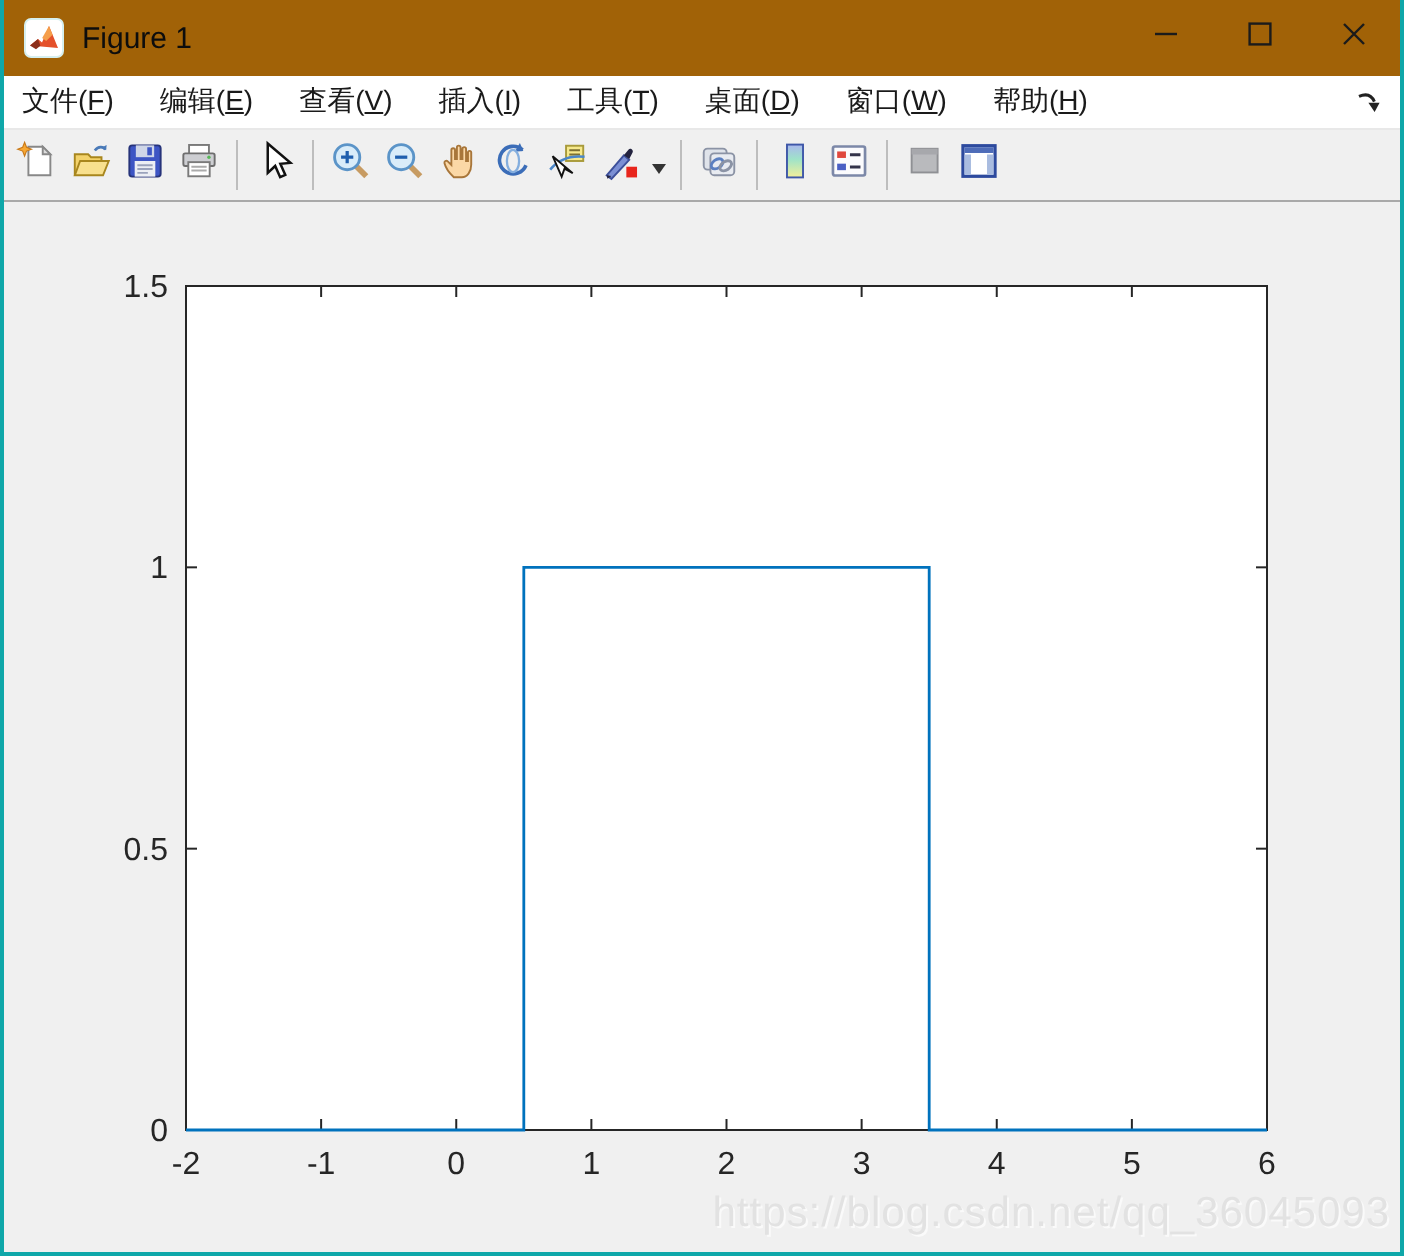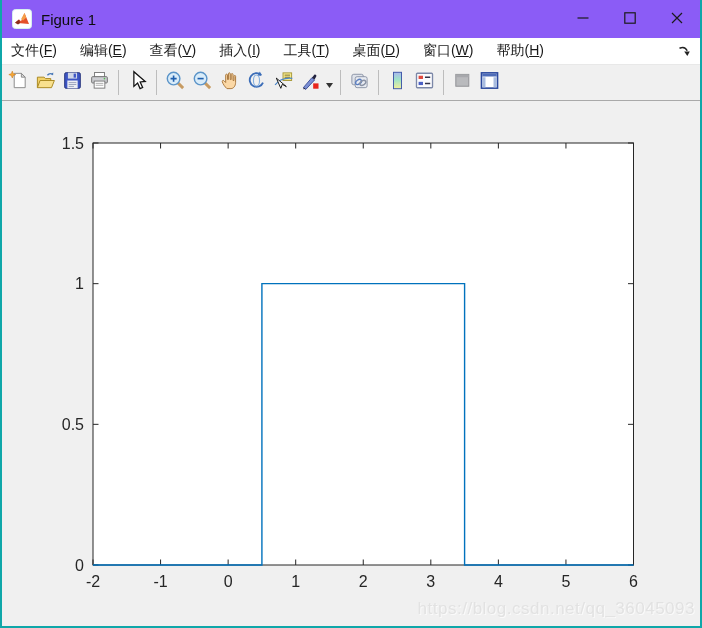--- a/index.html
+++ b/index.html
@@ -1,19 +1,19 @@
 <!DOCTYPE html>
 <html><head>
 <meta charset="utf-8">
 <style>
   html,body{margin:0;padding:0;background:#ffffff;font-family:"Liberation Sans","DejaVu Sans",sans-serif;}
   .window{position:relative;width:702px;height:628px;box-sizing:border-box;
           border:2px solid #0fa7a9;border-top:none;background:#f0f0f0;overflow:hidden;}
   
-  .titlebar{height:38px;background:#8b5cf6;display:flex;align-items:center;padding-left:10px;}
+  .titlebar{height:38px;background:#a16207;display:flex;align-items:center;padding-left:10px;}
   .app-icon{width:20px;height:20px;display:inline-flex;}
   .app-icon svg{width:20px;height:20px;}
   .win-title{font-size:15px;color:#0d0d0d;margin-left:9px;flex:0 0 auto;}
   .win-controls{margin-left:auto;display:flex;height:100%;}
   .win-btn{width:47px;height:100%;display:flex;align-items:center;justify-content:center;cursor:default;}
   .win-btn svg{width:12px;height:12px;}
   
   .menubar{height:27px;background:#ffffff;display:flex;align-items:center;padding-left:0;
            font-size:14px;color:#1a1a1a;position:relative;border-bottom:1px solid #e8e8e8;box-sizing:border-box;}
   .menu-item{padding:0 9px;margin-right:5px;white-space:nowrap;}
@@ -24,21 +24,21 @@
            align-items:center;padding-left:3px;box-sizing:border-box;}
   .tb-btn{width:25px;height:27px;display:flex;align-items:center;justify-content:center;margin:0 1px;border-radius:2px;}
   .tb-btn svg{width:21px;height:21px;}
   .tb-drop{width:11px;height:27px;display:flex;align-items:center;justify-content:center;}
   .tb-drop svg{width:7px;height:5px;}
   .tb-sep{width:1px;height:25px;background:#bdbdbd;margin:0 5px;flex:0 0 auto;}
   
   .canvas{position:relative;width:698px;height:525px;background:#f0f0f0;}
   .plot-svg{position:absolute;left:0;top:0;display:block;}
   .ticklabel{font-family:"Liberation Sans","DejaVu Sans",sans-serif;font-size:16px;fill:#262626;}
-  .watermark{position:absolute;right:5px;bottom:7px;font-size:17px;color:#e2e2e2;
+  .watermark{position:absolute;right:5px;bottom:7px;font-size:21px;color:#e2e2e2;
              letter-spacing:.5px;text-shadow:1px 1px 0 #fafafa;}
 </style>
 </head>
 <body>
 
 <div class="window">
 
   <div class="titlebar">
     <span class="app-icon">
       <svg viewBox="0 0 20 20">

